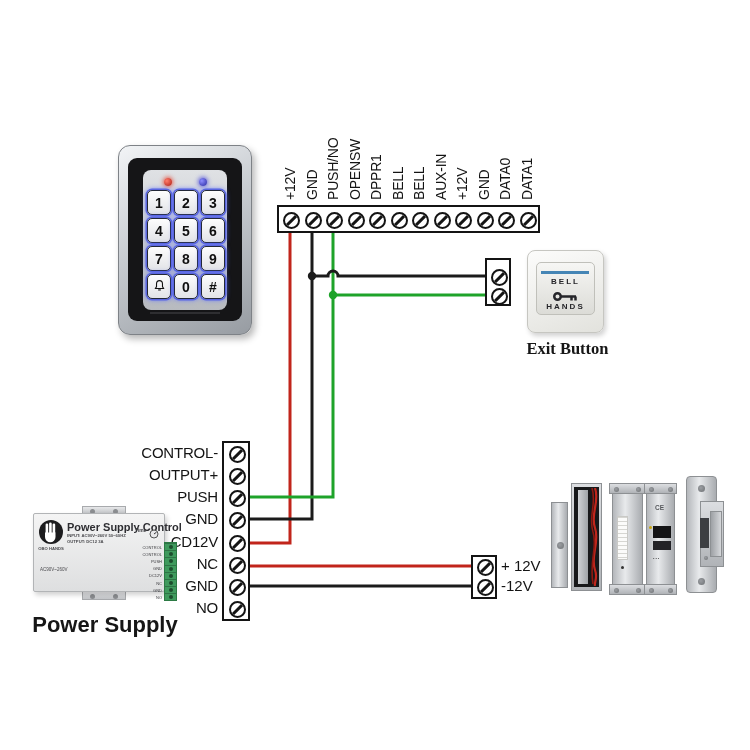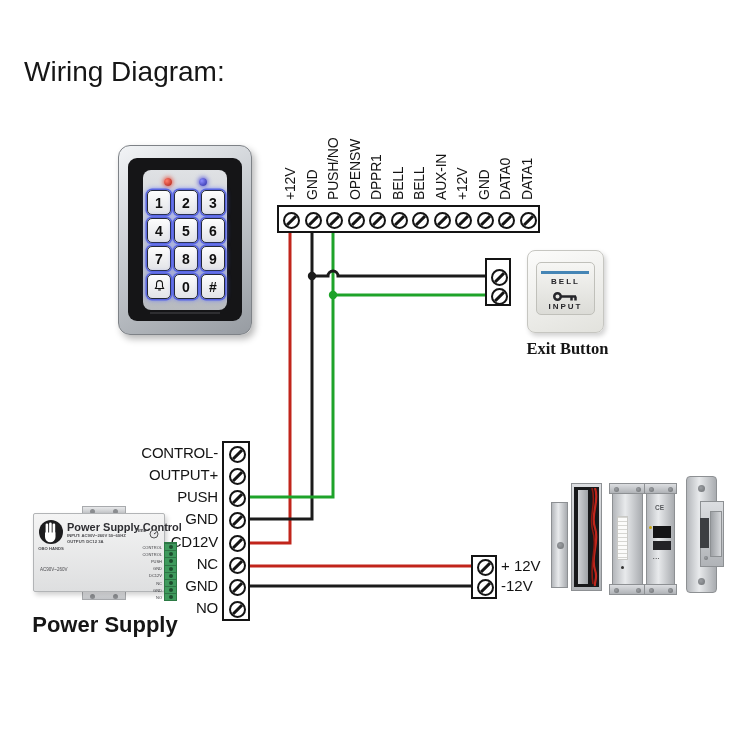--- a/index.html
+++ b/index.html
@@ -70,21 +70,20 @@
   .hole-s{position:absolute;border-radius:50%;background:radial-gradient(circle at 40% 40%,#9b9ea2,#6d7073);}
 
   .wires{position:absolute;left:0;top:0;z-index:5;}
   .z20{z-index:20;}
 </style>
 </head>
 <body>
 
 <div class="canvas">
 
-  <div class="abs title">Wiring Diagram:</div>
 
   <svg class="wires" width="750" height="750" viewBox="0 0 750 750">
     <g fill="none" stroke-width="3">
       <path d="M290 230 V543 H249" stroke="#c1251b"></path>
       <path d="M249 566 H472" stroke="#c1251b"></path>
       <path d="M312 230 V519 H249" stroke="#1b1b1b"></path>
       <path d="M249 586 H472" stroke="#1b1b1b"></path>
       <path d="M333 230 V497 H249" stroke="#1ea32a"></path>
       <path d="M333 295 H487" stroke="#1ea32a"></path>
       <path d="M312 276 H328 A5 5 0 0 1 338 276 H487" stroke="#1b1b1b"></path>
@@ -151,21 +150,21 @@
     <div class="screw" style="left:4px;top:28px;"></div>
   </div>
   <div class="abs exit-plate"></div>
   <div class="abs exit-inner"></div>
   <div class="abs exit-line" style="background:#4585b5;"></div>
   <div class="abs exit-txt" style="top:277px;">BELL</div>
   <div class="abs" style="left:553px;top:289px;"><svg width="26" height="13" viewBox="0 0 52 26">
         <circle cx="9" cy="13" r="6.5" fill="none" stroke="#26262a" stroke-width="5"></circle>
         <path d="M15.5 13 H46 M37 13 v8 M45 13 v8" stroke="#26262a" stroke-width="5" fill="none"></path>
       </svg></div>
-  <div class="abs exit-txt" style="top:302px;">INPUT</div>
+  <div class="abs exit-txt" style="top:302px;">HANDS</div>
   <div class="abs seclabel" style="left:520px;top:339px;width:95px;font-family:Liberation Serif, serif;">Exit Button</div>
 
   <div class="abs tblock" style="left:222px;top:441px;width:28px;height:180px;">
     <div class="screw" style="left:5px;top:3px;"></div>
     <div class="screw" style="left:5px;top:25px;"></div>
     <div class="screw" style="left:5px;top:47px;"></div>
     <div class="screw" style="left:5px;top:69px;"></div>
     <div class="screw" style="left:5px;top:92px;"></div>
     <div class="screw" style="left:5px;top:114px;"></div>
     <div class="screw" style="left:5px;top:136px;"></div>

